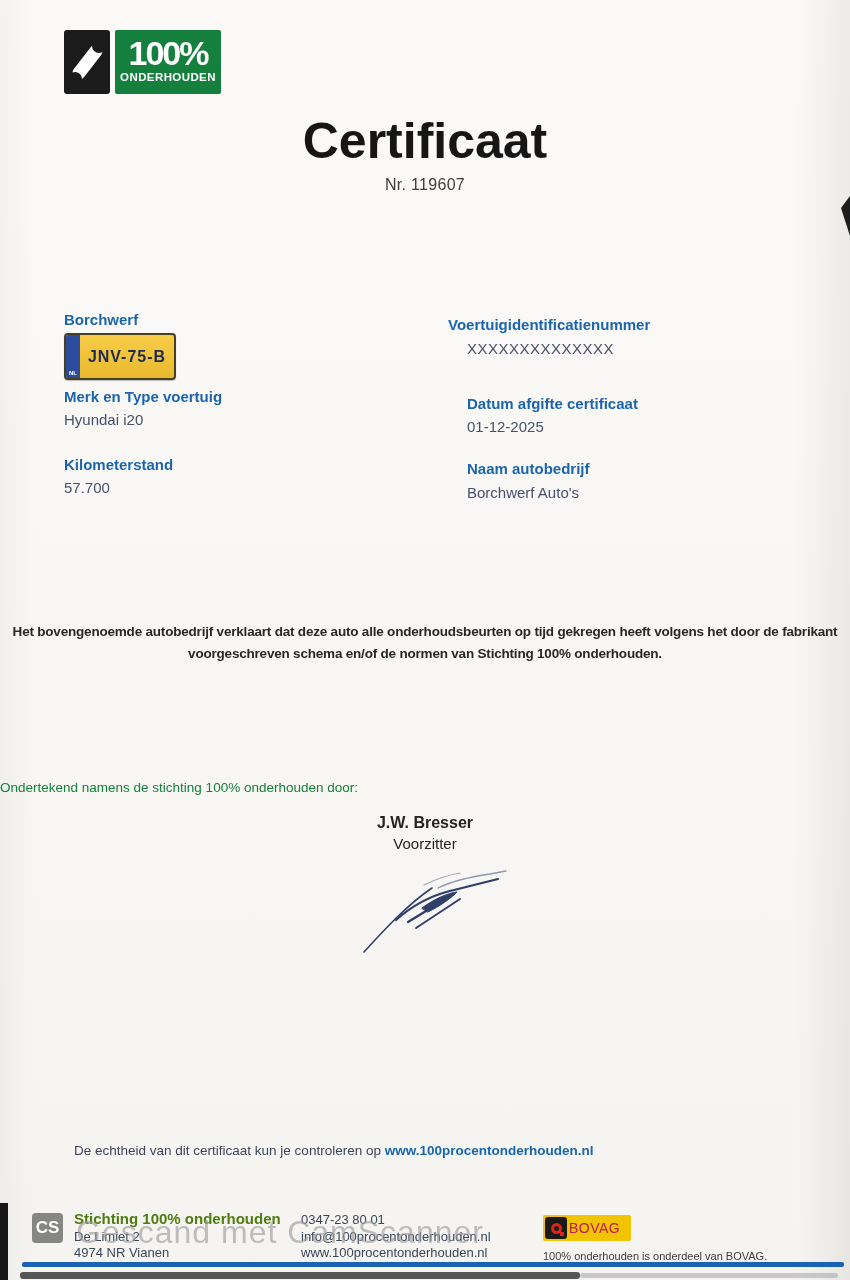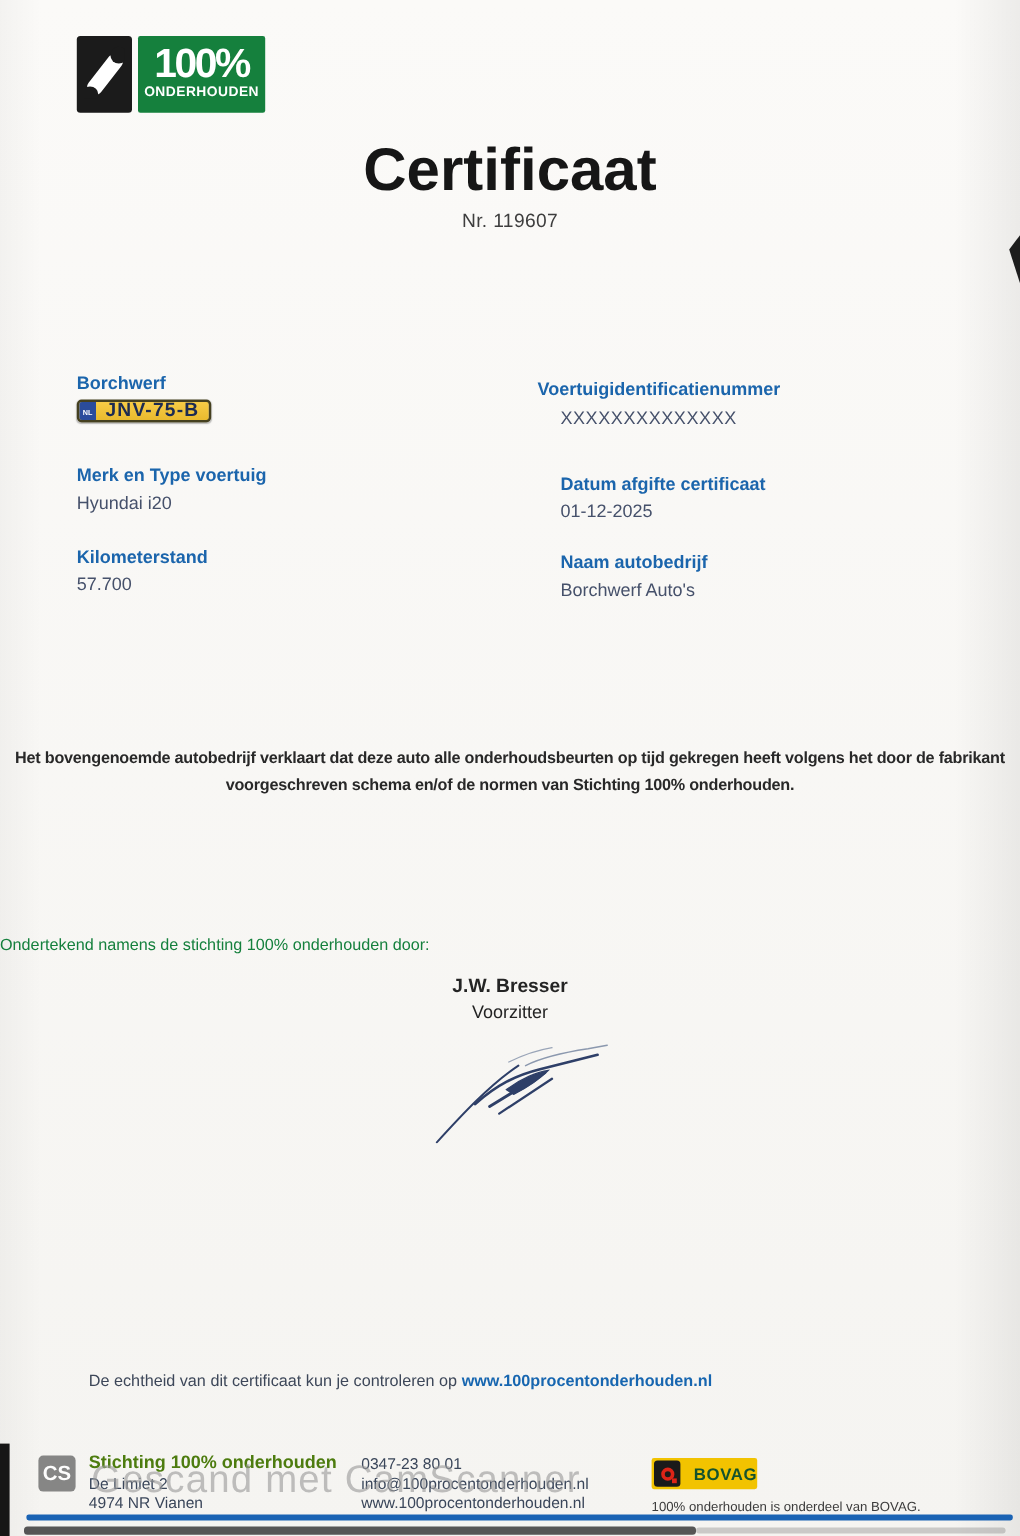--- a/index.html
+++ b/index.html
@@ -33,21 +33,21 @@
     font-size:50px; font-weight:700; color:#161616; line-height:1; }
   .cert-no { left:0; top:176px; width:100%; text-align:center;
     font-size:16px; color:#3e3e3e; letter-spacing:0.3px; }
 
   
   .field-label { font-size:15px; font-weight:700; color:#1b65ac; }
   .field-value { font-size:15px; color:#46516b; }
 
   
   .plate {
-    left:64px; top:333px; width:112px; height:19px;
+    left:64px; top:333px; width:112px; height:47px;
     background:linear-gradient(#f7cc46, #e9ba2e);
     border:2px solid #45401f; border-radius:4px;
     display:flex; overflow:hidden;
     box-shadow:0 1px 1px rgba(0,0,0,0.25);
   }
   .plate-strip {
     width:14px; background:#2b4c9c; position:relative; flex:0 0 auto;
   }
   .plate-strip span {
     position:absolute; bottom:2px; left:0; width:100%;
@@ -87,22 +87,22 @@
   .bovag-logo {
     width:88px; height:26px; background:#f2c300; border-radius:2px;
     display:flex; align-items:center;
   }
   .bovag-icon {
     width:22px; height:22px; margin:2px; background:#1a1a1a; border-radius:3px;
     display:flex; align-items:center; justify-content:center; position:relative;
   }
   .bovag-ring { width:11px; height:11px; border:3px solid #dd2417; border-radius:50%; }
   .bovag-dot { position:absolute; right:3px; bottom:3px; width:4px; height:4px; background:#dd2417; }
-  .bovag-word { flex:1; text-align:right; font-size:14px; font-weight:700;
-    color:#14532d; letter-spacing:0.5px; }
+  .bovag-word { flex:1; text-align:left; font-size:14px; font-weight:400;
+    color:#be185d; letter-spacing:0.5px; }
   .bovag-note { margin-top:9px; font-size:11px; color:#3c3c3c; }
   .footer-line { left:22px; top:1262px; width:822px; height:5px;
     background:#1a63b4; border-radius:2px; }
 
   
   .cs-badge {
     left:32px; top:1213px; width:31px; height:30px;
     background:#737373; opacity:0.85; border-radius:4px;
     display:flex; align-items:center; justify-content:center;
     color:#fff; font-weight:700; font-size:17px; z-index:5;

